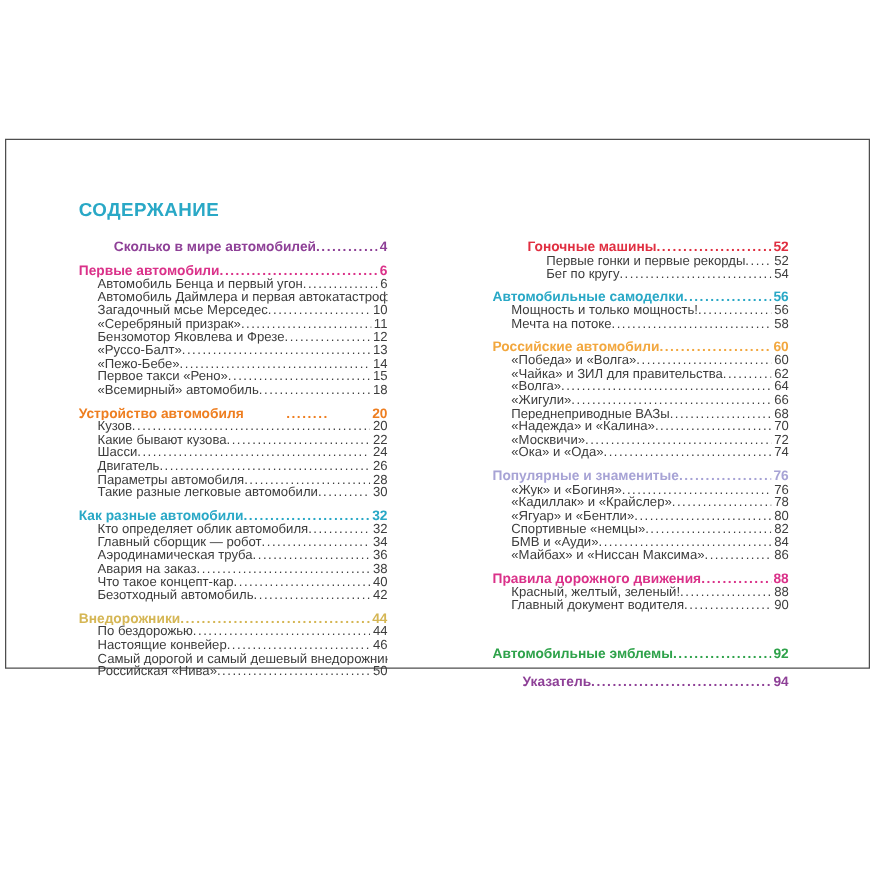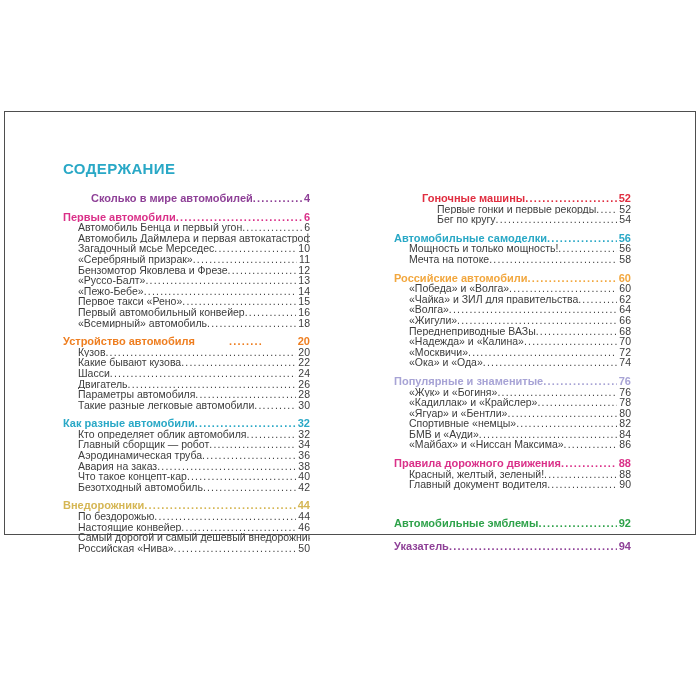--- a/index.html
+++ b/index.html
@@ -95,25 +95,20 @@
             <span class="t">«Пежо-Бебе»</span>
             <span class="leader"></span>
             <span class="p">14</span>
           </div>
           <div class="row item">
             <span class="t">Первое такси «Рено»</span>
             <span class="leader"></span>
             <span class="p">15</span>
           </div>
           <div class="row item">
-            <span class="t">Первый автомобильный конвейер</span>
-            <span class="leader"></span>
-            <span class="p">16</span>
-          </div>
-          <div class="row item">
             <span class="t">«Всемирный» автомобиль</span>
             <span class="leader"></span>
             <span class="p">18</span>
           </div>
         </div>
         <div class="toc-section">
           <div class="row head" style="color: rgb(238, 126, 32); gap: 34px;">
             <span class="t">Устройство автомобиля</span>
             <span class="leader"></span>
             <span class="p">20</span>
@@ -349,21 +344,21 @@
           </div>
         </div>
         <div class="toc-section">
           <div class="row head" style="color: rgb(46, 162, 74);">
             <span class="t">Автомобильные эмблемы</span>
             <span class="leader"></span>
             <span class="p">92</span>
           </div>
         </div>
         <div class="toc-section">
-          <div class="row head" style="color: rgb(142, 64, 151);">
+          <div class="row head" style="color: rgb(142, 64, 151); margin-left: 24px;">
             <span class="t">Указатель</span>
             <span class="leader"></span>
             <span class="p">94</span>
           </div>
         </div>
       </div>
   </div>
 </div>
 
 </body></html>

